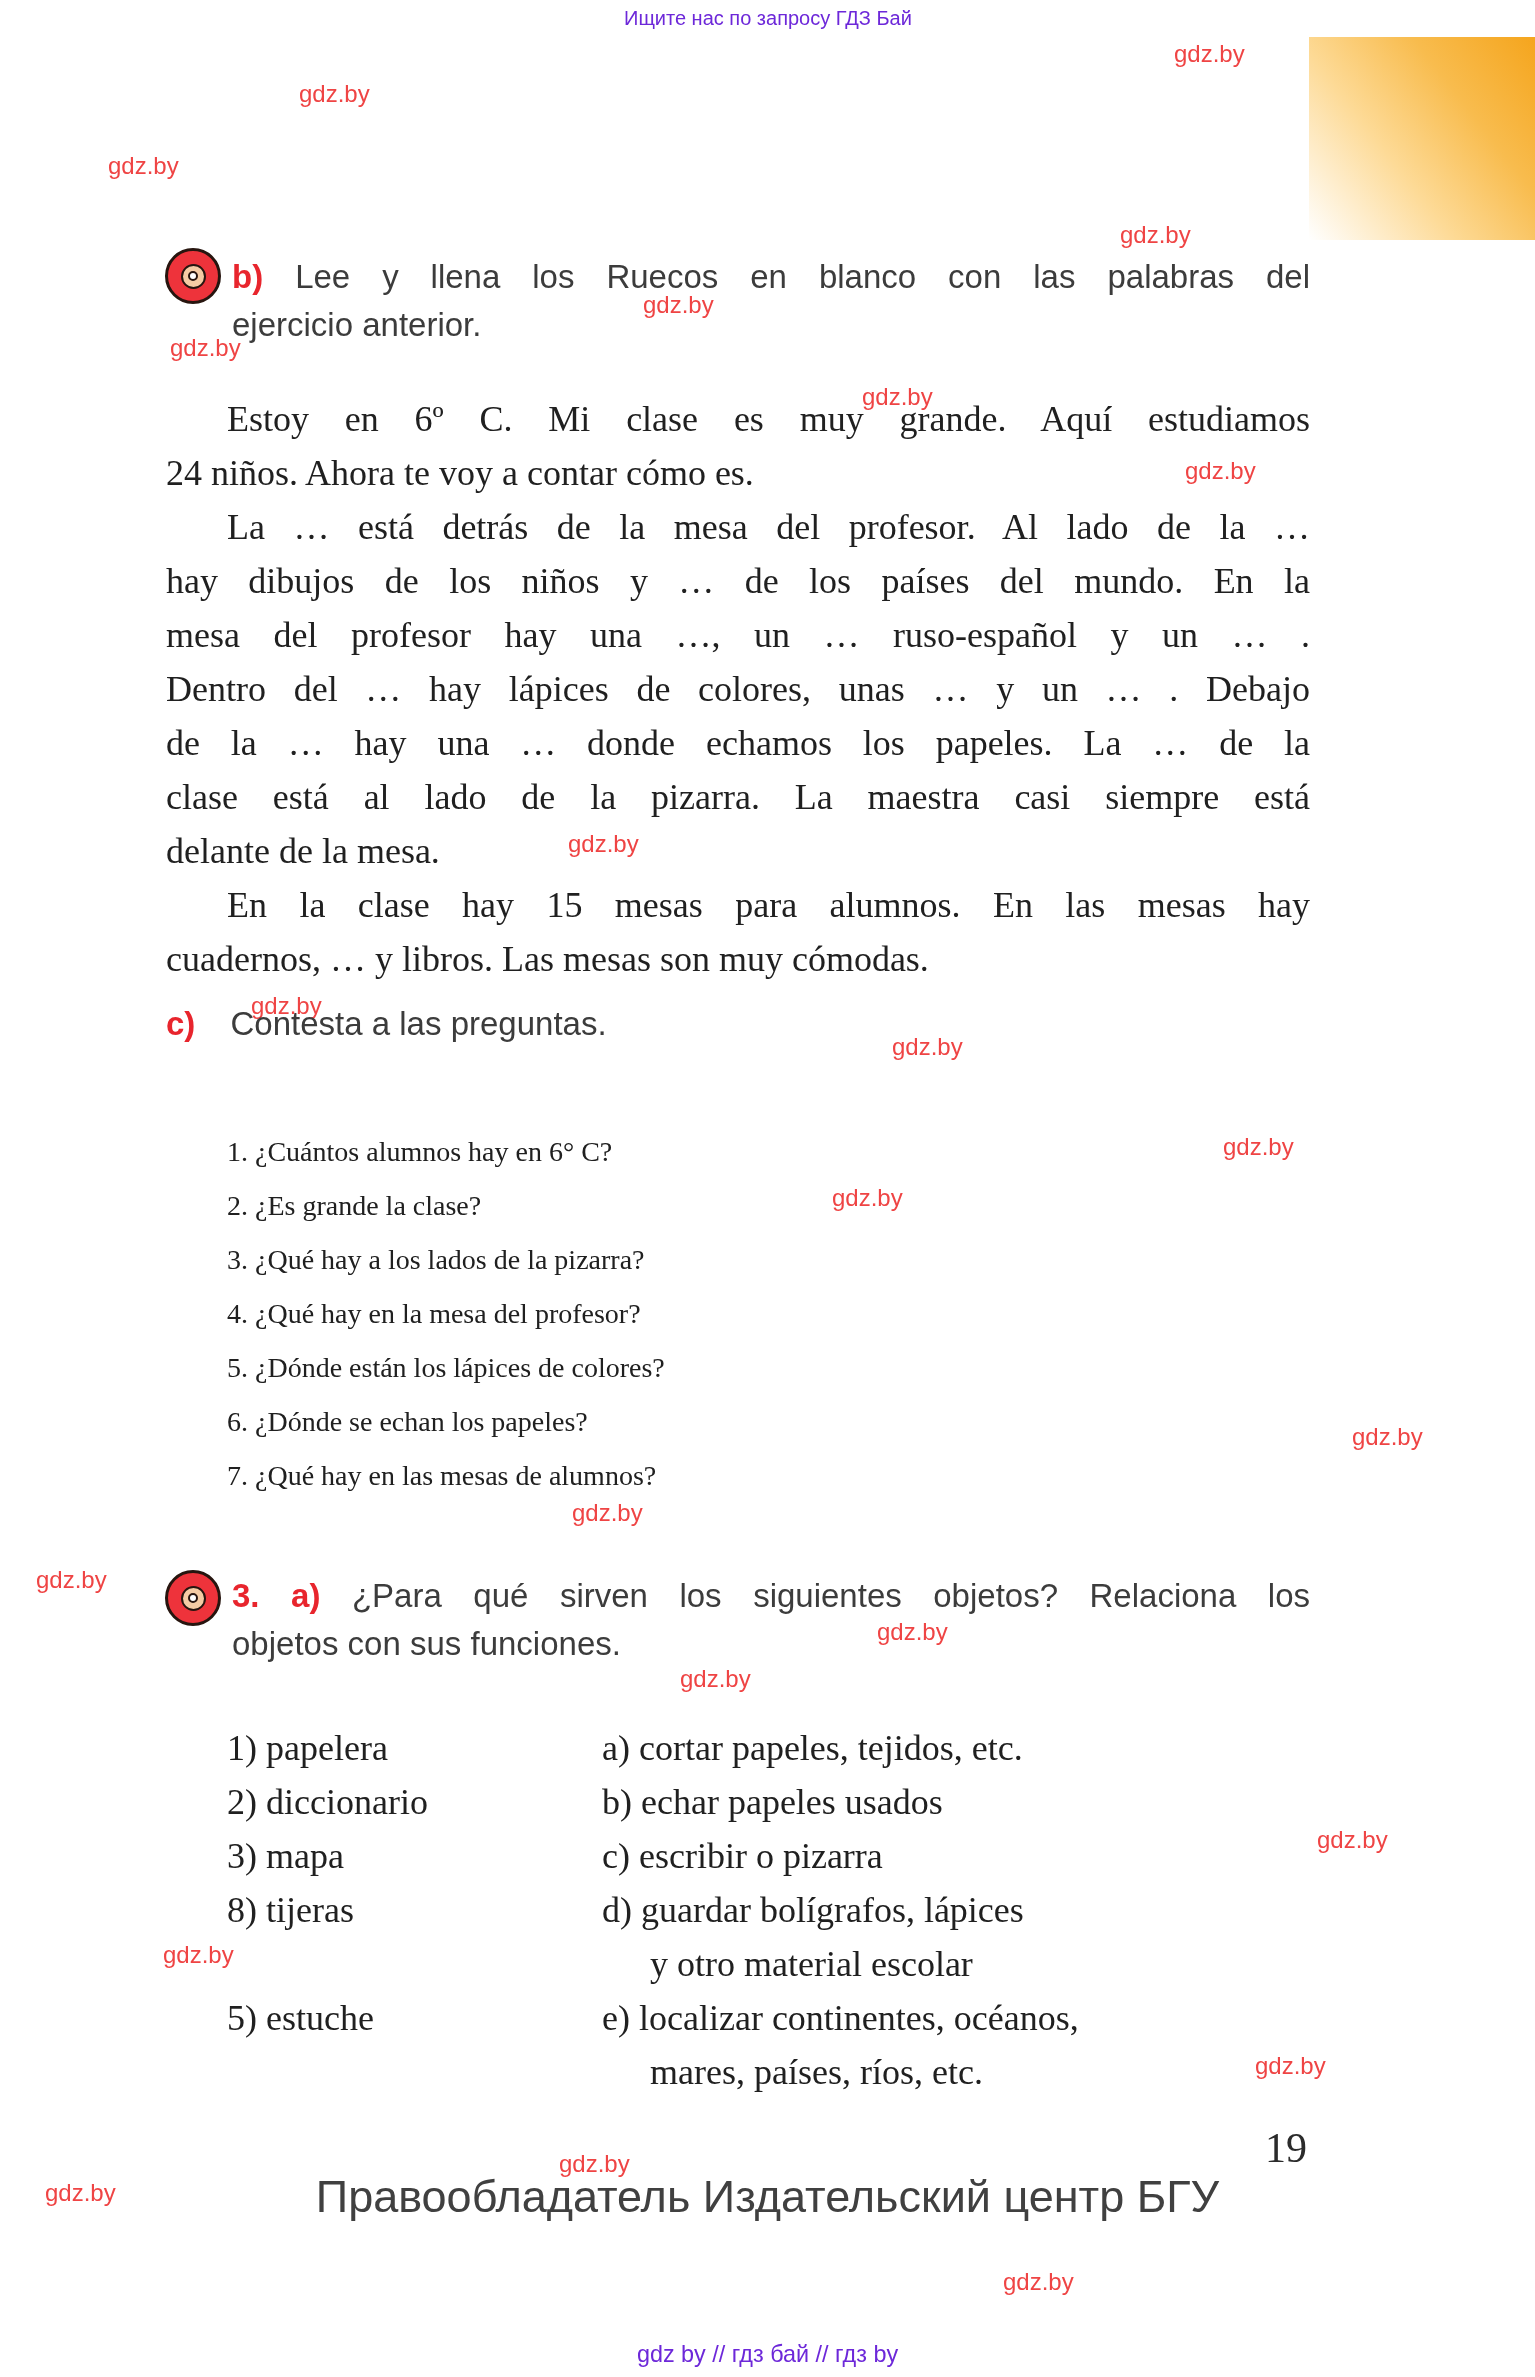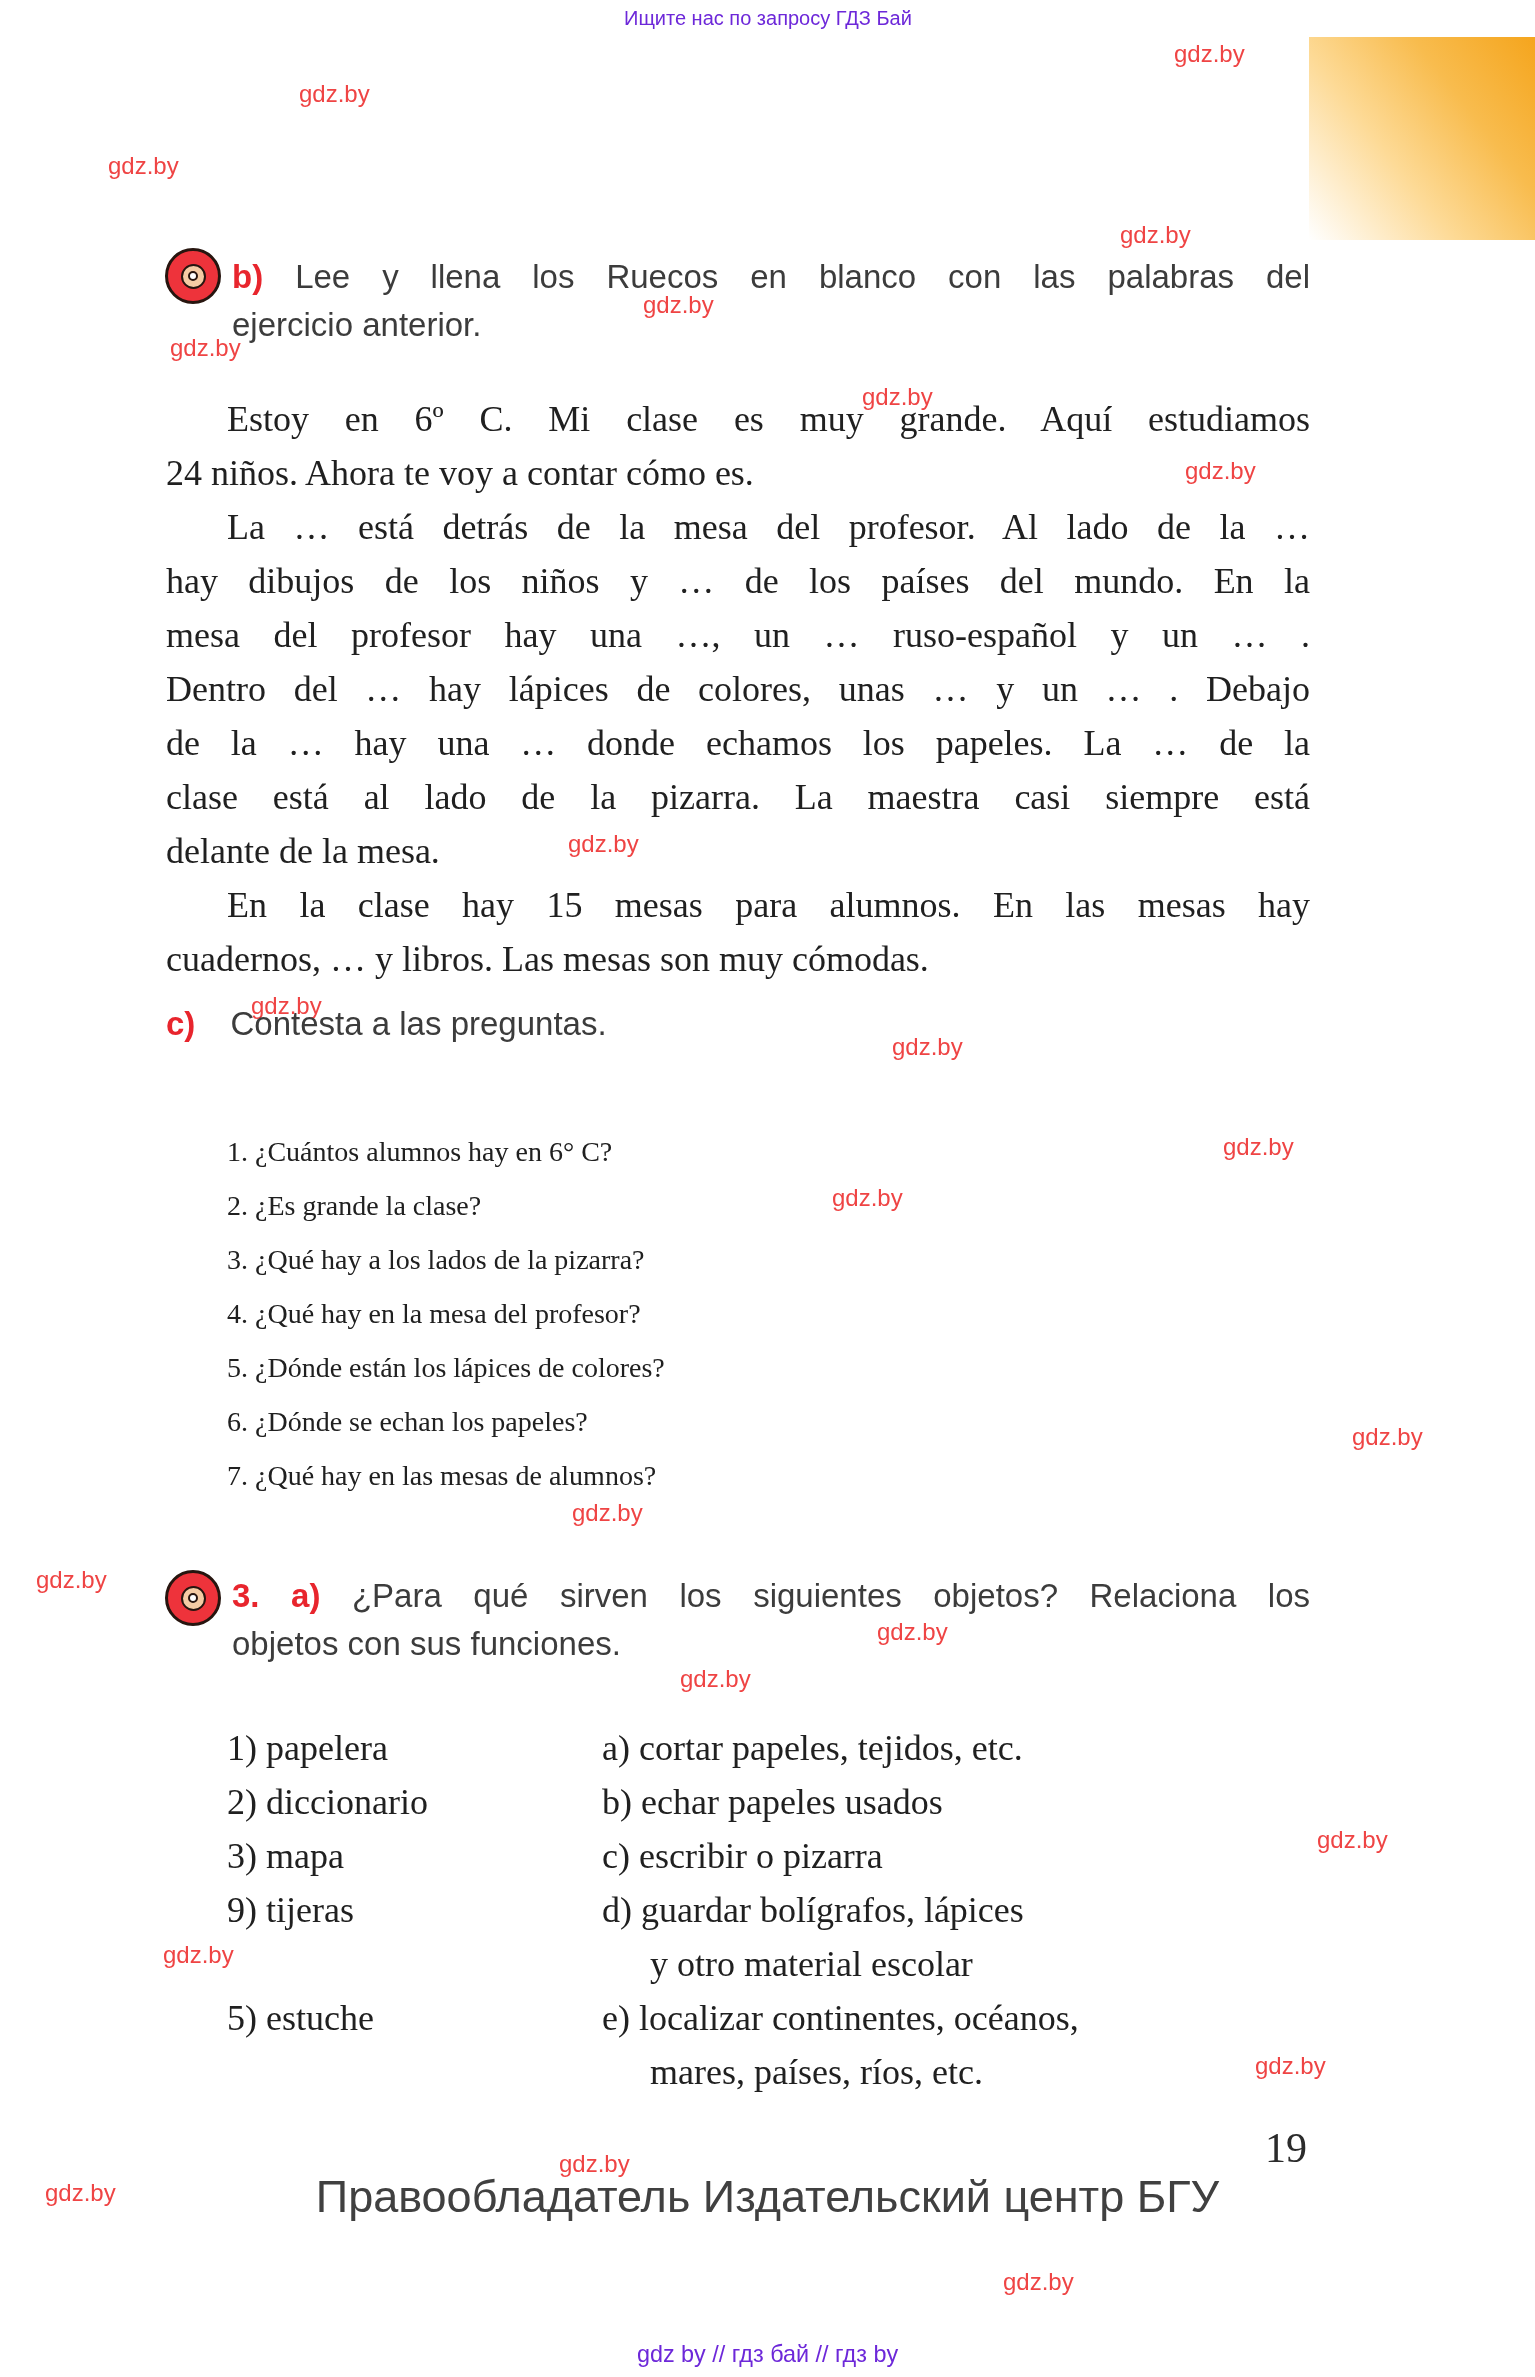--- a/index.html
+++ b/index.html
@@ -152,21 +152,21 @@
     </div>
     <div class="mrow">
       <div class="mleft">2) diccionario</div>
       <div class="mright">b) echar papeles usados</div>
     </div>
     <div class="mrow">
       <div class="mleft">3) mapa</div>
       <div class="mright">c) escribir o pizarra</div>
     </div>
     <div class="mrow">
-      <div class="mleft">9) tijeras</div>
+      <div class="mleft">8) tijeras</div>
       <div class="mright">d) guardar bolígrafos, lápices</div>
     </div>
     <div class="mrow">
       <div class="mleft"></div>
       <div class="mright cont">y otro material escolar</div>
     </div>
     <div class="mrow">
       <div class="mleft">5) estuche</div>
       <div class="mright">e) localizar continentes, océanos,</div>
     </div>

